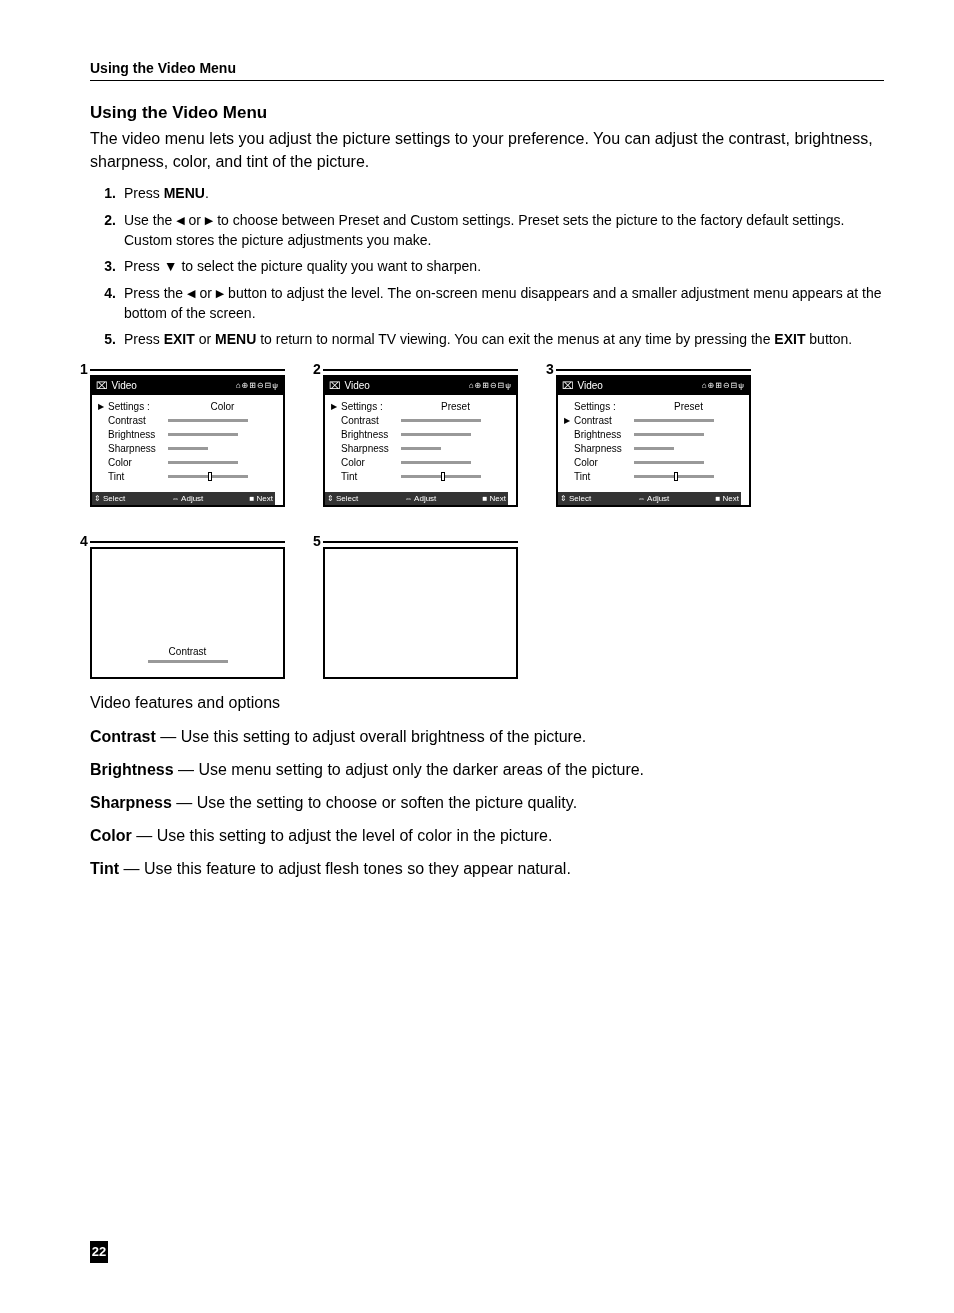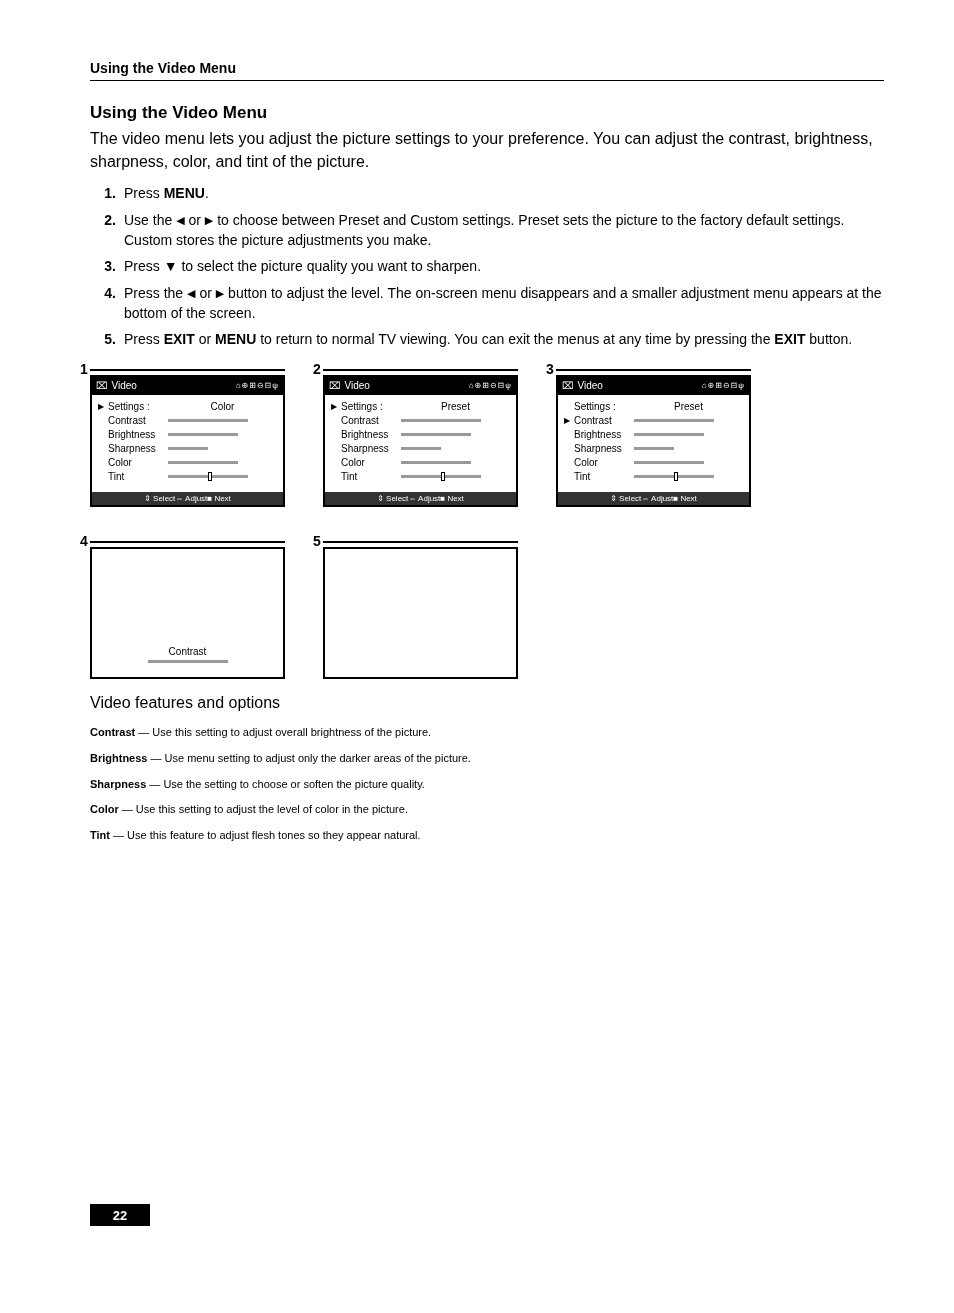--- a/index.html
+++ b/index.html
@@ -16,21 +16,21 @@
     align-items: flex-end;
     border-bottom: 1.5px solid #000;
     padding-bottom: 4px;
     margin-bottom: 22px;
   }
   .title-area .t1 { font-size: 24px; font-weight: 600; letter-spacing: 0.5px; }
   .title-area .t2 { font-size: 14px; font-weight: 600; }
   h2.subtitle { font-size: 17px; font-weight: 700; margin: 16px 0 4px 0; }
   p.para { font-size: 16px; line-height: 1.45; margin: 4px 0 10px 0; }
   p.para.b { font-weight: 400; }
-  p.para.sm { font-size: 11px; }
+  p.para.sm { font-size: 16px; }
   ol.steps { list-style: none; padding: 0; margin: 4px 0 12px 0; counter-reset: step; }
   ol.steps > li {
     counter-increment: step;
     display: grid;
     grid-template-columns: 26px 1fr;
     column-gap: 8px;
     font-size: 14px;
     line-height: 1.45;
     margin-bottom: 6px;
   }
@@ -77,41 +77,41 @@
   .osd .body { padding: 4px 6px 3px 6px; }
   .osd .row { display: grid; grid-template-columns: 10px 60px 1fr; align-items: center; height: 14px; }
   .osd .row .arrow { font-size: 8px; }
   .osd .bar { height: 3px; background: #999; width: 70px; position: relative; }
   .osd .bar.wide { width: 80px; }
   .osd .bar .knob {
     position: absolute; top: -3px; width: 4px; height: 9px;
     background: #fff; border: 1px solid #000;
   }
   .osd .ftr {
-    position: absolute; bottom: 0; left: 0; right: 0;
+    position: absolute; bottom: 0; left: 0; right: 8px;
     background: #333; color: #fff;
     font-size: 8px;
-    display: flex; justify-content: center;
+    display: flex; justify-content: space-between;
     padding: 2px 2px;
     margin-top: 28px;
   }
   .blankfig {
     border: 2px solid #000;
     width: 195px; height: 132px;
     position: relative;
     font-size: 10px;
   }
   .blankfig .contrast {
     position: absolute; bottom: 14px; left: 50%; transform: translateX(-50%);
     text-align: center;
   }
   .blankfig .cbar { width: 80px; height: 3px; background: #999; margin-top: 3px; }
   .footer-num {
     margin-top: 360px;
-    width: 60px; height: 22px;
+    width: 18px; height: 22px;
     background: #000; color: #fff;
     display: flex; align-items: center; justify-content: center;
     font-size: 13px; font-weight: 700;
   }
 </style>
 </head>
 <body>
 
 <div class="title-area">
   <div class="t2">Using the Video Menu</div>

